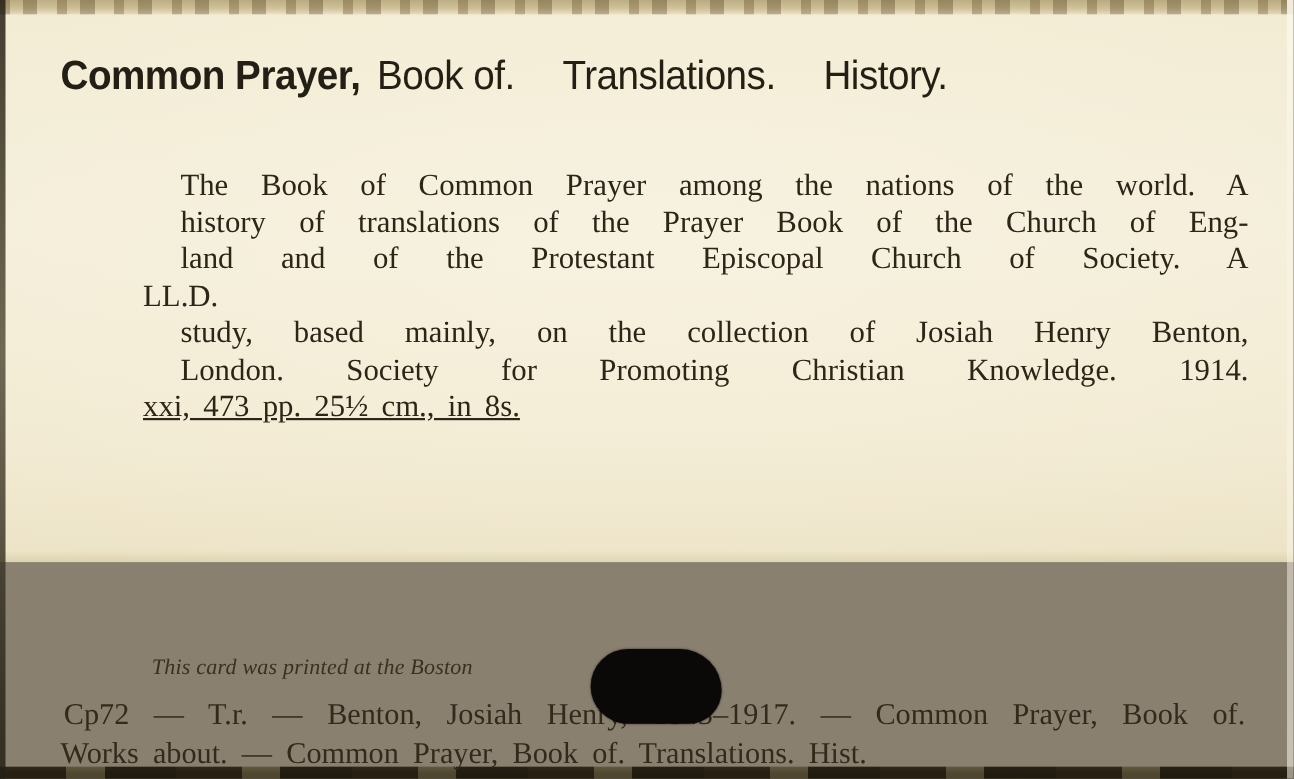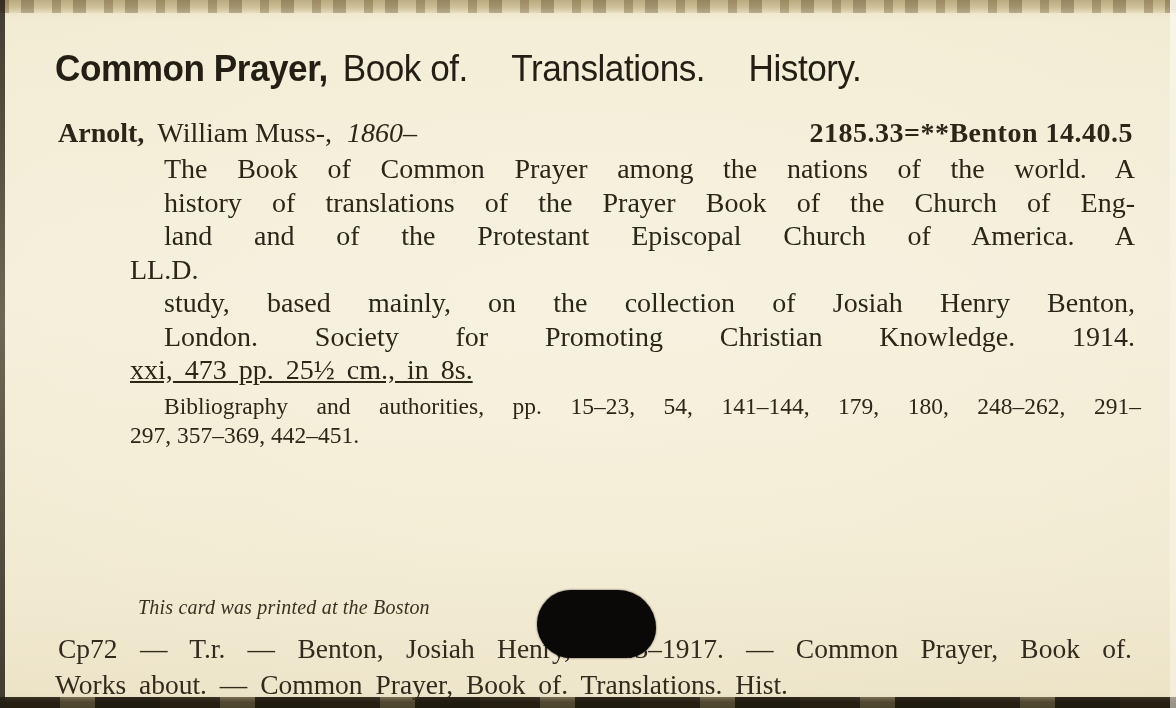--- a/index.html
+++ b/index.html
@@ -6,21 +6,21 @@
     --card-bg:#f2ebd3;
     --ink:#2e2519;
     --edge-dark:#3e3626;
     --redaction:#0b0908;
   }
   *{margin:0;padding:0;box-sizing:border-box;}
   html,body{width:1176px;height:708px;overflow:hidden;}
   body{font-family:"Liberation Serif",serif;background:#8a8070;}
 
   .card{
-    position:relative;width:1176px;height:708px;
+    position:relative;width:1176px;height:511px;
     background:
       radial-gradient(ellipse 140% 120% at 50% 45%, rgba(255,252,240,.35), rgba(0,0,0,0) 60%),
       linear-gradient(180deg,#e7dcba 0,#f2ebd3 3%,#f3edd8 40%,#f1e9d0 80%,#ece3c6 98%,#ddd2ae 100%);
     color:var(--ink);
   }
 
   
   .edge-top{
     position:absolute;left:0;top:0;width:1176px;height:13px;
     background:
@@ -99,41 +99,29 @@
   <div class="edge-left"></div>
   <div class="edge-right"></div>
 
   <div class="heading">
     <span class="h-main">Common Prayer,</span>
     <span class="h-sub">Book of.</span>
     <span class="h-sec">Translations.</span>
     <span class="h-sec">History.</span>
   </div>
 
-  <div class="entry-line">
-    <span class="author">
-      <b>Arnolt,</b>
-      <span class="fore">William Muss-,</span>
-      <i>1860–</i>
-    </span>
-    <span class="callno">2185.33=**Benton 14.40.5</span>
-  </div>
 
   <div class="bodyblock">
     <div class="bl first just">The Book of Common Prayer among the nations of the world.  A</div>
     <div class="bl just">history of translations of the Prayer Book of the Church of Eng-</div>
-    <div class="bl just">land and of the Protestant Episcopal Church of America.  A</div>
+    <div class="bl just">land and of the Protestant Episcopal Church of Society.  A</div>
     <div class="bl">LL.D.</div>
     <div class="bl just">study, based mainly, on the collection of Josiah Henry Benton,</div>
     <div class="bl just">London.  Society for Promoting Christian Knowledge.  1914.</div>
     <div class="bl sp4">xxi, 473 pp.  25½ cm., in 8s.</div>
-    <div class="notes">
-      <div class="nl just">Bibliography and authorities, pp. 15–23, 54, 141–144, 179, 180, 248–262, 291–</div>
-      <div class="nl">297, 357–369, 442–451.</div>
-    </div>
   </div>
 
   <div class="printed-note pn-left">This card was printed at the Boston</div>
 
   <div class="tracing tr1">Cp72 — T.r. — Benton, Josiah Henry, 1843–1917. — Common Prayer, Book of.</div>
   <div class="tracing tr2">Works about. — Common Prayer, Book of. Translations. Hist.</div>
 
   <div class="redaction"></div>
 
 </div>

